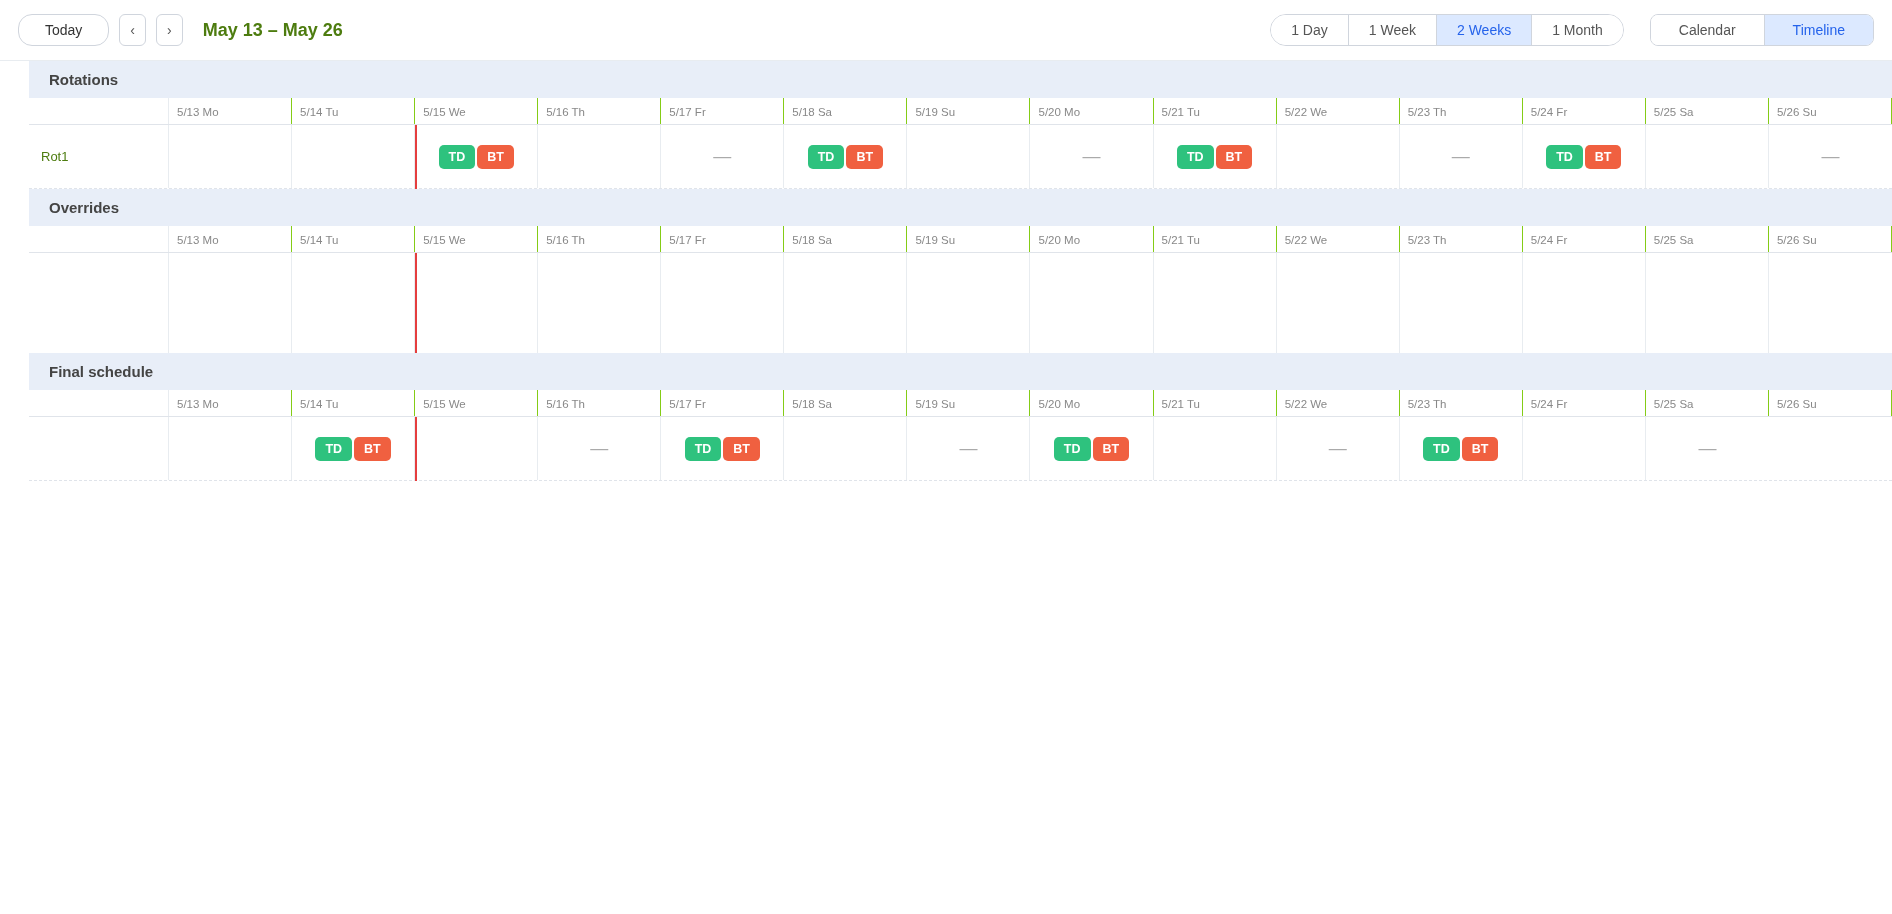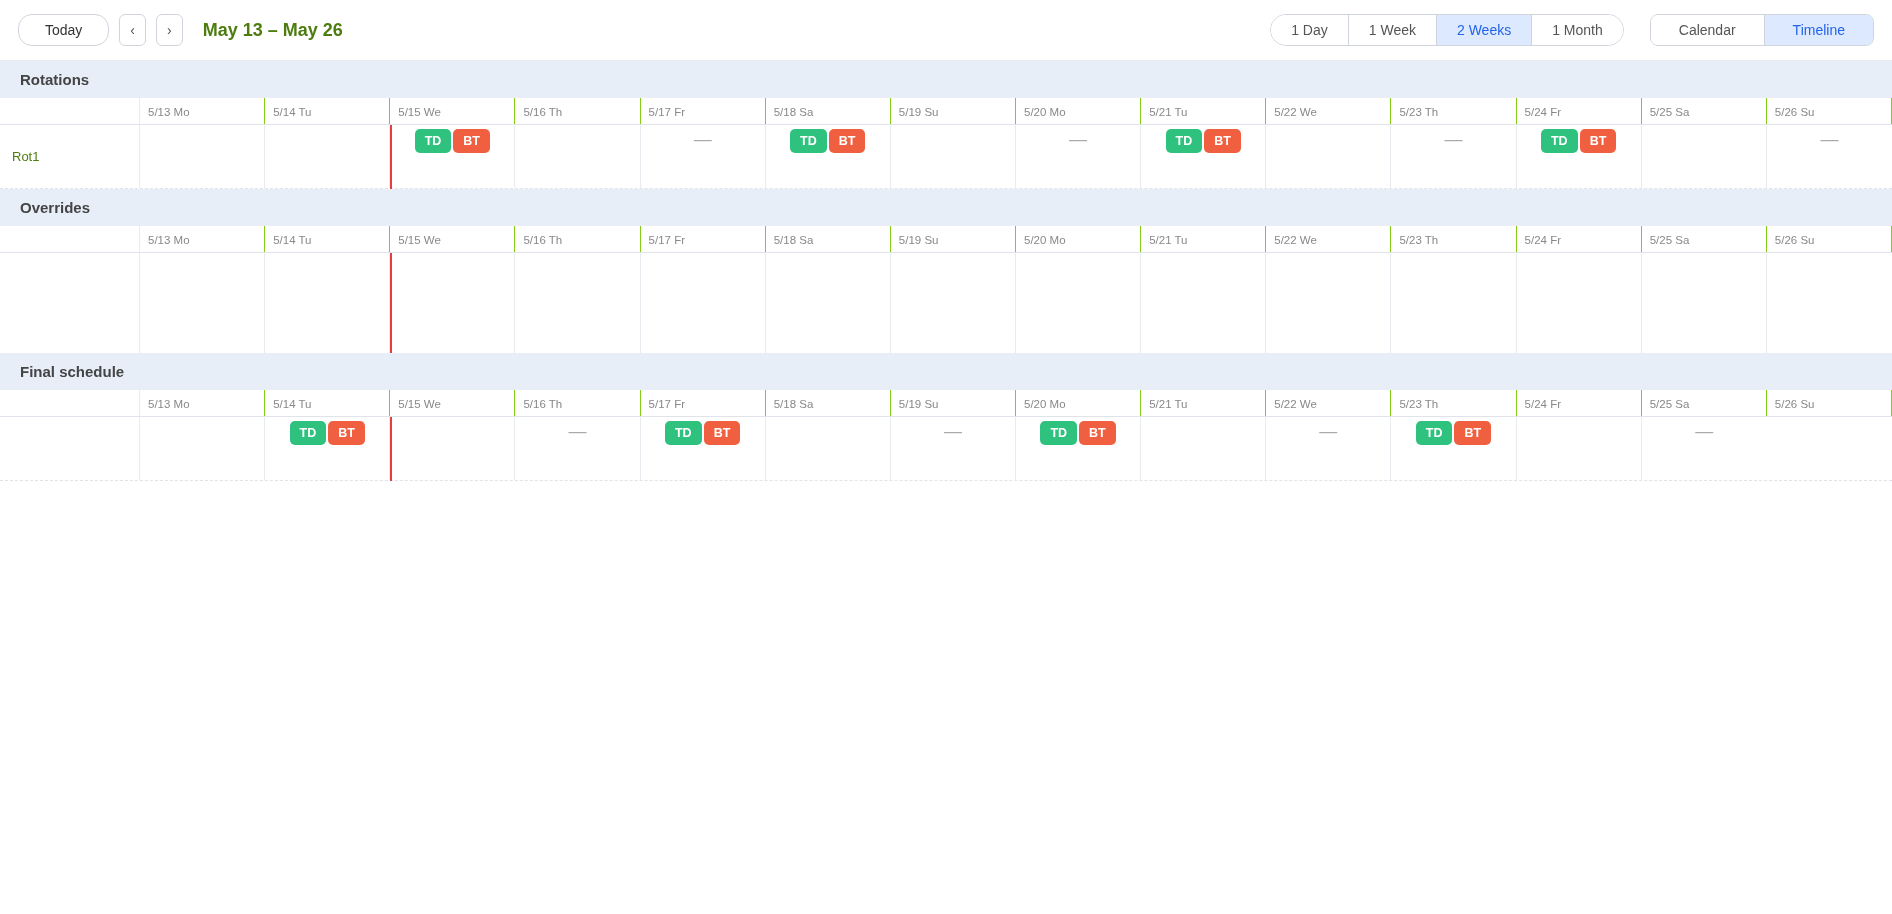--- a/index.html
+++ b/index.html
@@ -89,20 +89,21 @@
     .type-tab:last-child { border-right: none; }
     .type-tab.active {
       background: #dce9ff;
       color: #2563eb;
     }
 
     
     .calendar-body {
       overflow-x: auto;
       background: #fff;
+      margin-left: 29px;
     }
 
     
     .section {
       margin-bottom: 0;
     }
     .section-header {
       background: #e8eef8;
       padding: 10px 20px;
       font-size: 15px;
@@ -145,21 +146,21 @@
     .today-line {
       position: absolute;
       top: 0;
       bottom: 0;
       width: 2px;
       background: #e53e3e;
       z-index: 10;
     }
     .event-cell {
       display: flex;
-      align-items: flex-start;
+      align-items: center;
       justify-content: center;
       padding: 4px 2px;
       gap: 2px;
       border-right: 1px solid #e8ecf0;
     }
     .event-cell:last-child { border-right: none; }
 
     .event-pill {
       display: inline-flex;
       align-items: center;

